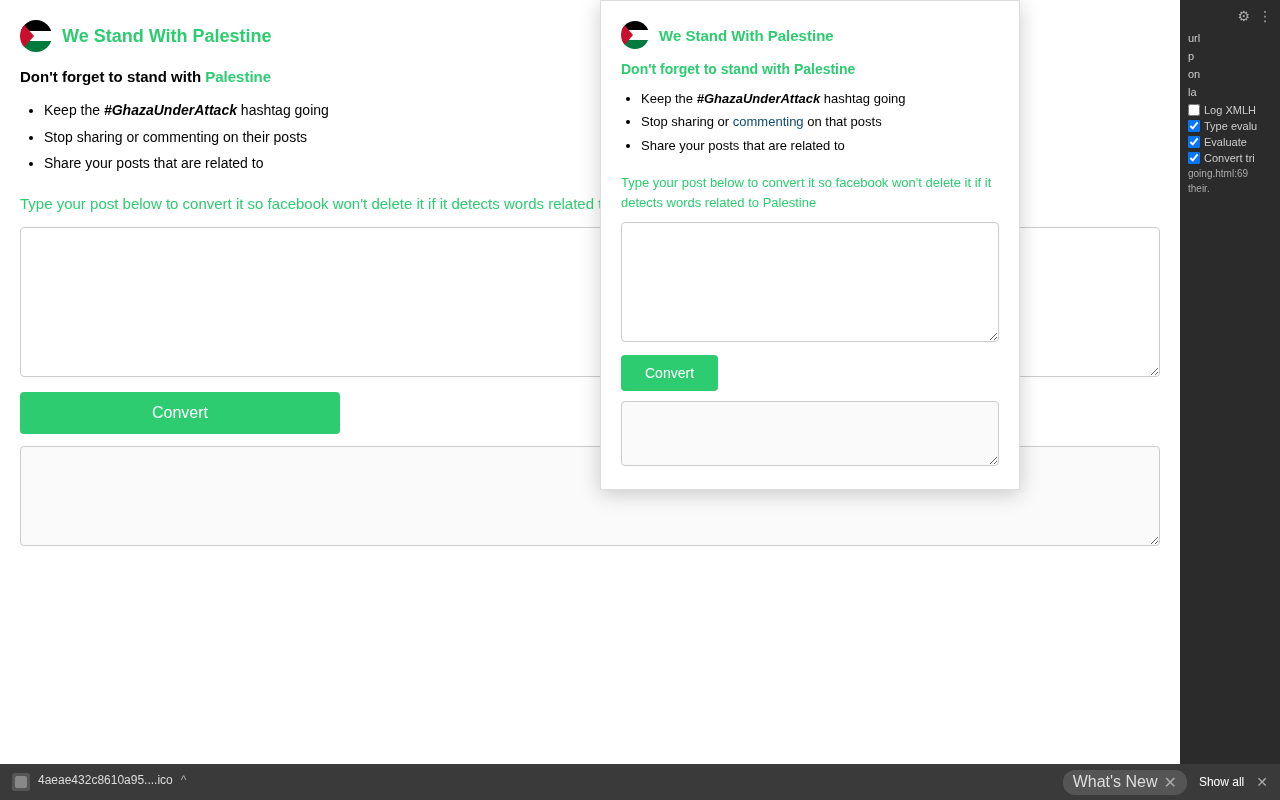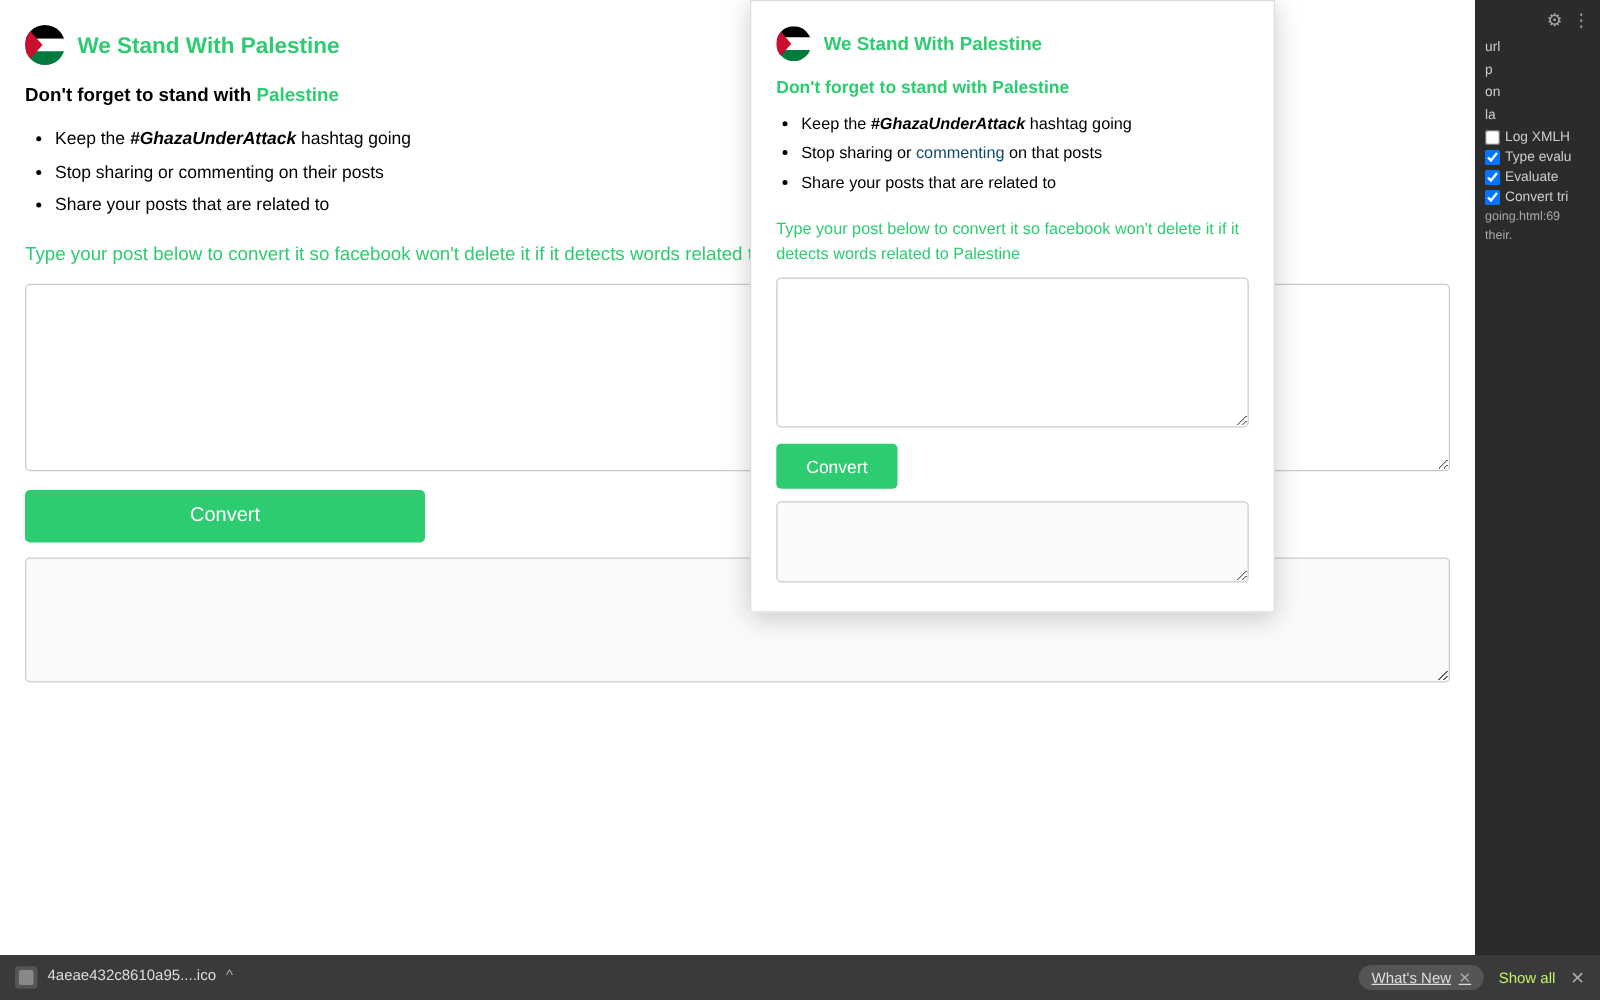--- a/index.html
+++ b/index.html
@@ -58,23 +58,23 @@
     .popup-output { width: 100%; height: 65px; border: 1px solid #ccc; border-radius: 4px; padding: 8px; resize: vertical; font-size: 13px; background: #fafafa; }
 
     
     .bottom-bar { height: 36px; background: #3a3a3a; display: flex; align-items: center; justify-content: space-between; padding: 0 12px; }
     .bottom-left { display: flex; align-items: flex-start; gap: 8px; }
     .download-icon { width: 18px; height: 18px; background: #555; border-radius: 3px; display: flex; align-items: center; justify-content: center; }
     .download-filename { color: #ddd; font-size: 12px; }
     .download-chevron { color: #aaa; font-size: 12px; cursor: pointer; }
 
     .bottom-right { display: flex; align-items: center; gap: 12px; }
-    .whats-new-badge { background: #555; color: #ddd; font-size: 12px; padding: 3px 10px; border-radius: 12px; display: flex; align-items: center; gap: 6px; text-decoration: underline; }
+    .whats-new-badge { background: #555; color: #ddd; font-size: 16px; padding: 3px 10px; border-radius: 12px; display: flex; align-items: flex-start; gap: 6px; }
     .whats-new-close { color: #aaa; cursor: pointer; }
-    .show-all { color: #bef264; font-size: 12px; cursor: pointer; }
+    .show-all { color: #ffffff; font-size: 12px; cursor: pointer; }
     .bottom-close { color: #aaa; font-size: 14px; cursor: pointer; }
 
     .logo-wrapper { position: relative; width: 32px; height: 32px; border-radius: 50%; overflow: hidden; }
 
     .popup-logo-wrapper { position: relative; width: 28px; height: 28px; border-radius: 50%; overflow: hidden; }
 
     
     .dt-icon { color: #aaa; font-size: 14px; cursor: pointer; }
   </style>
 </head>

